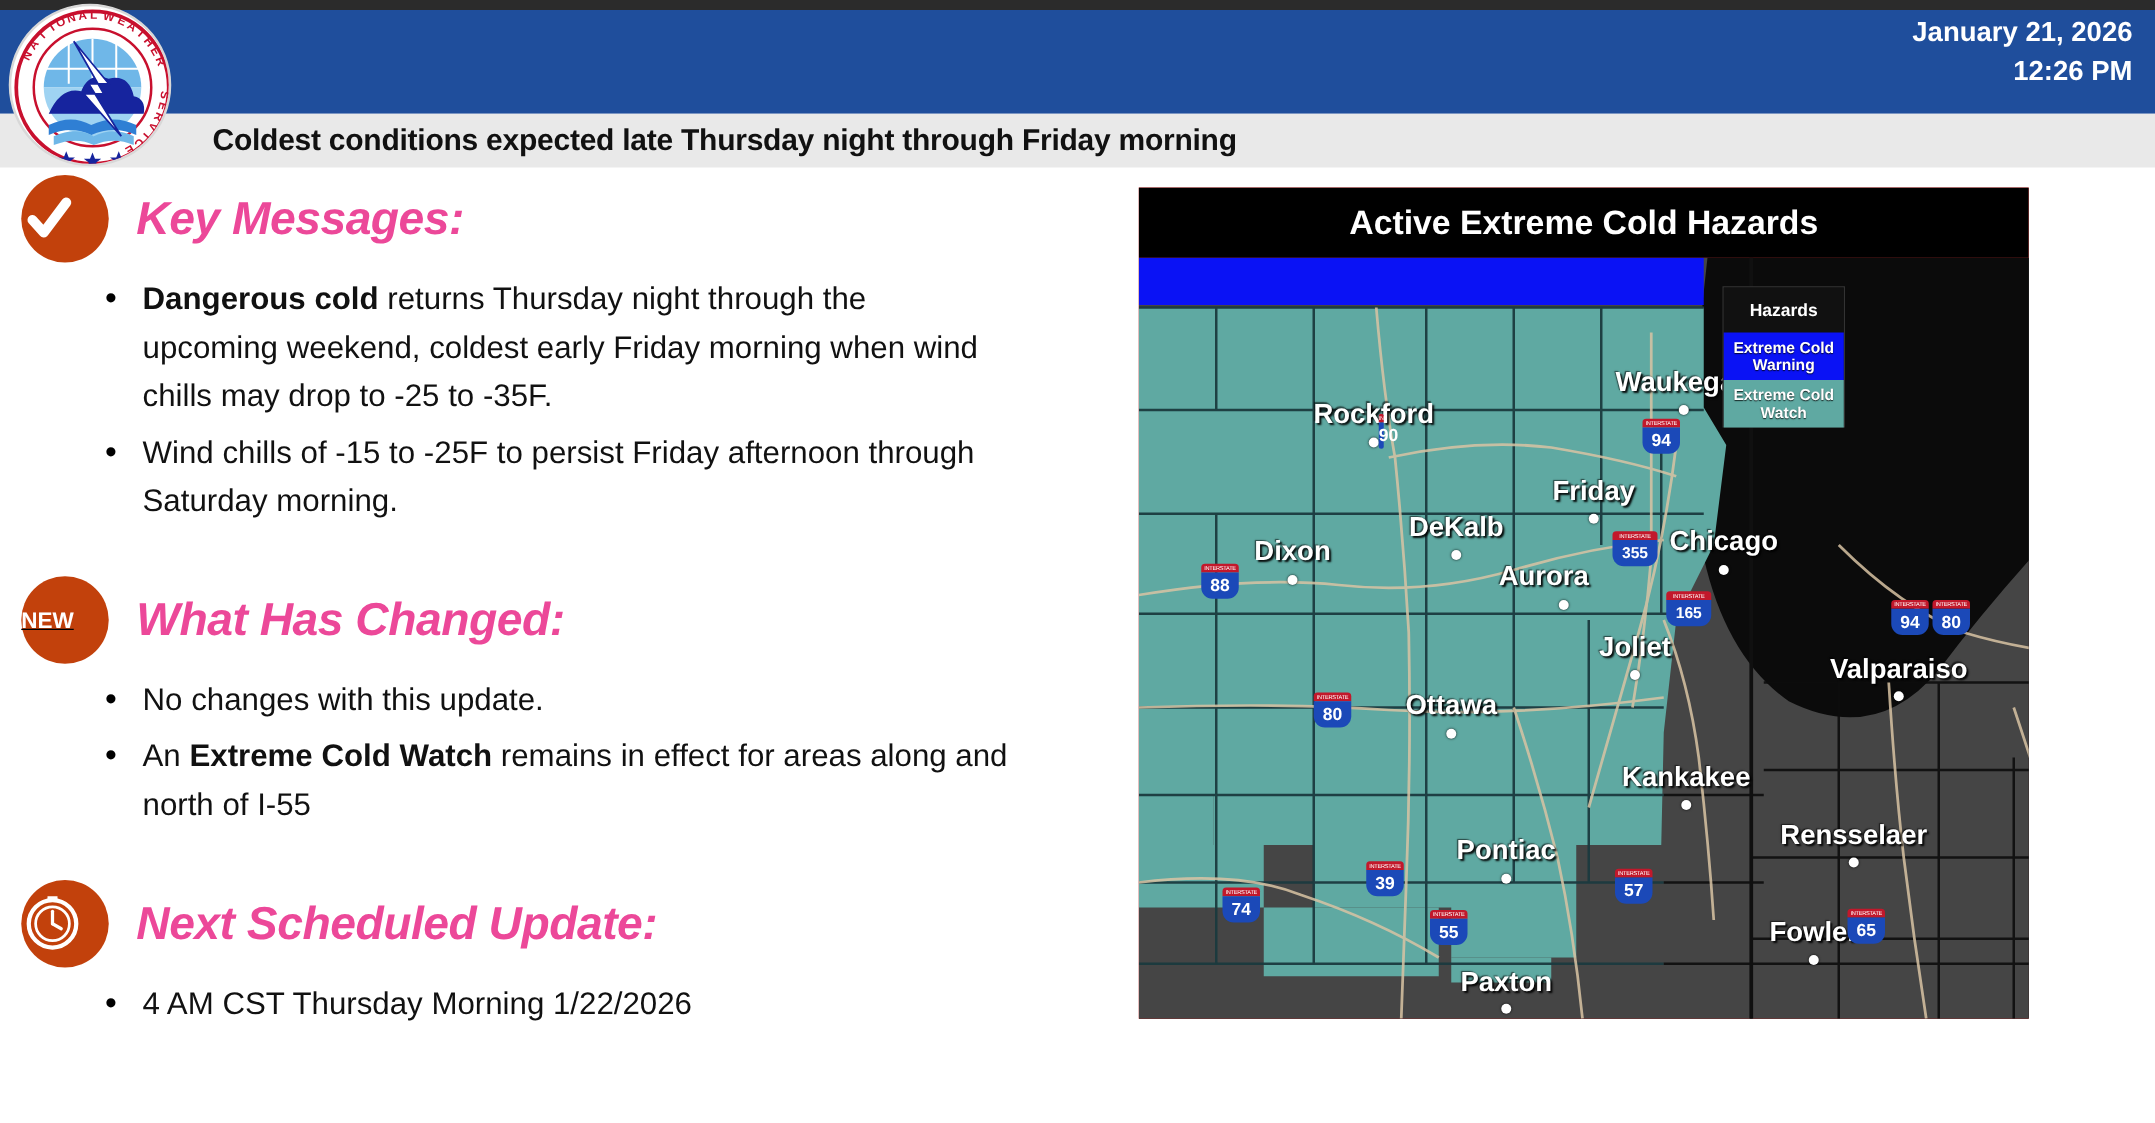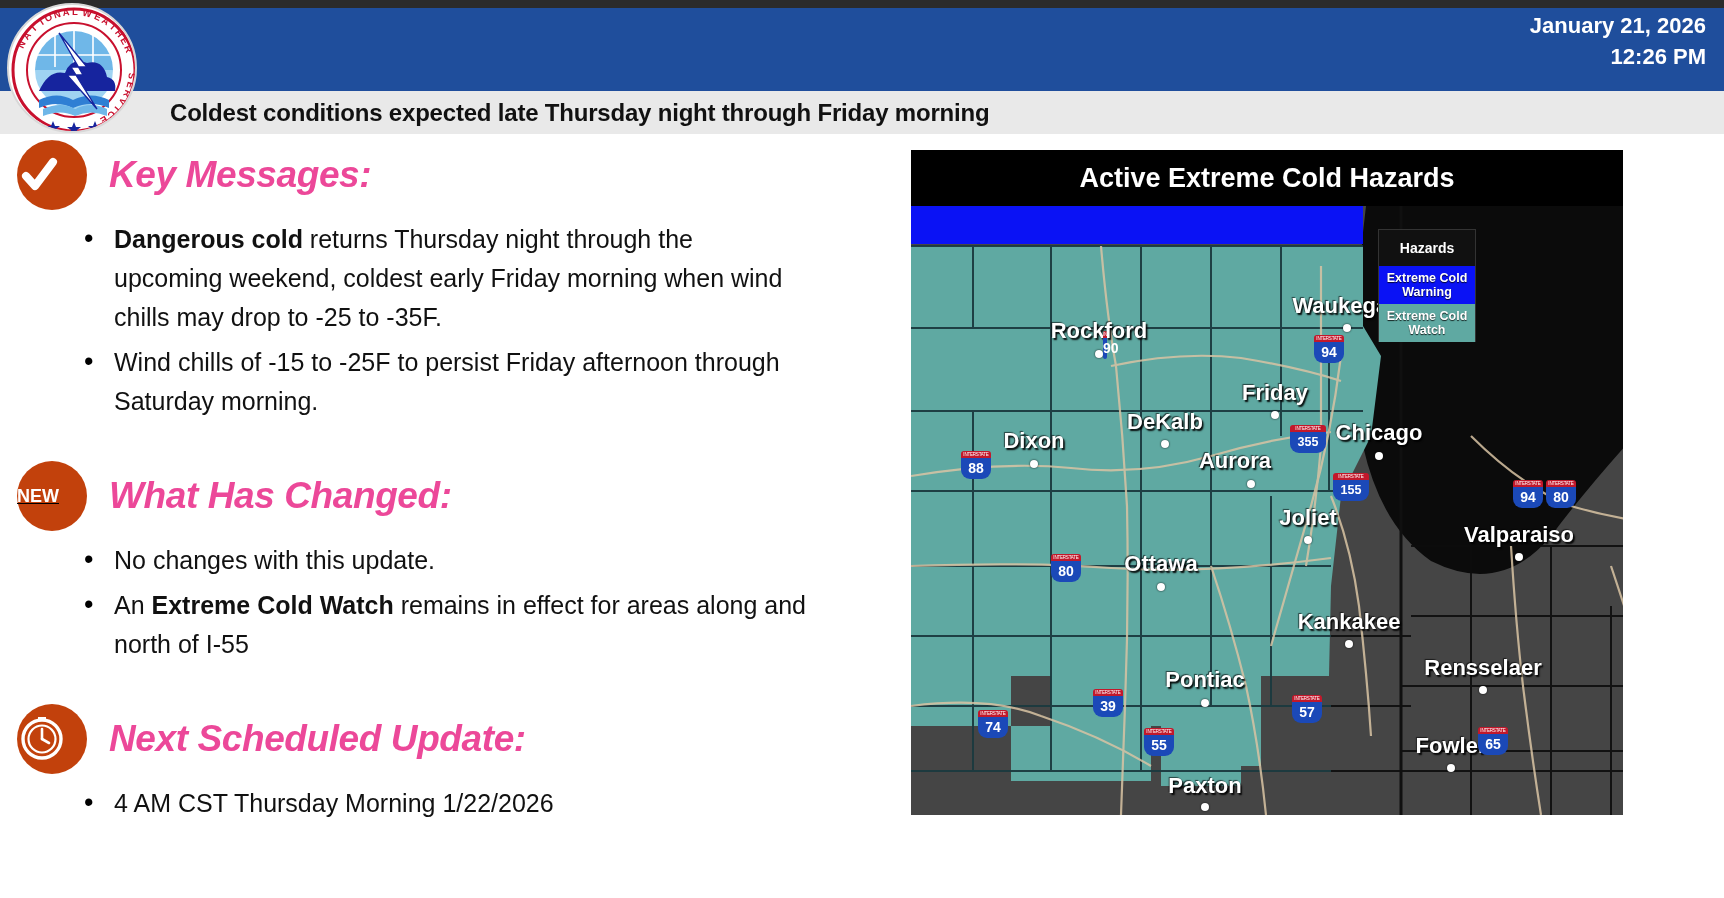--- a/index.html
+++ b/index.html
@@ -388,21 +388,21 @@
         <div class="shield" style="left: 418px; top: 199px;">
           <div class="sh-top">INTERSTATE</div>
           <div class="sh-body">94</div>
         </div>
         <div class="shield sh3" style="left: 397px; top: 289px;">
           <div class="sh-top">INTERSTATE</div>
           <div class="sh-body">355</div>
         </div>
         <div class="shield sh3" style="left: 440px; top: 337px;">
           <div class="sh-top">INTERSTATE</div>
-          <div class="sh-body">155</div>
+          <div class="sh-body">165</div>
         </div>
         <div class="shield" style="left: 65px; top: 315px;">
           <div class="sh-top">INTERSTATE</div>
           <div class="sh-body">88</div>
         </div>
         <div class="shield" style="left: 617px; top: 344px;">
           <div class="sh-top">INTERSTATE</div>
           <div class="sh-body">94</div>
         </div>
         <div class="shield" style="left: 650px; top: 344px;">

